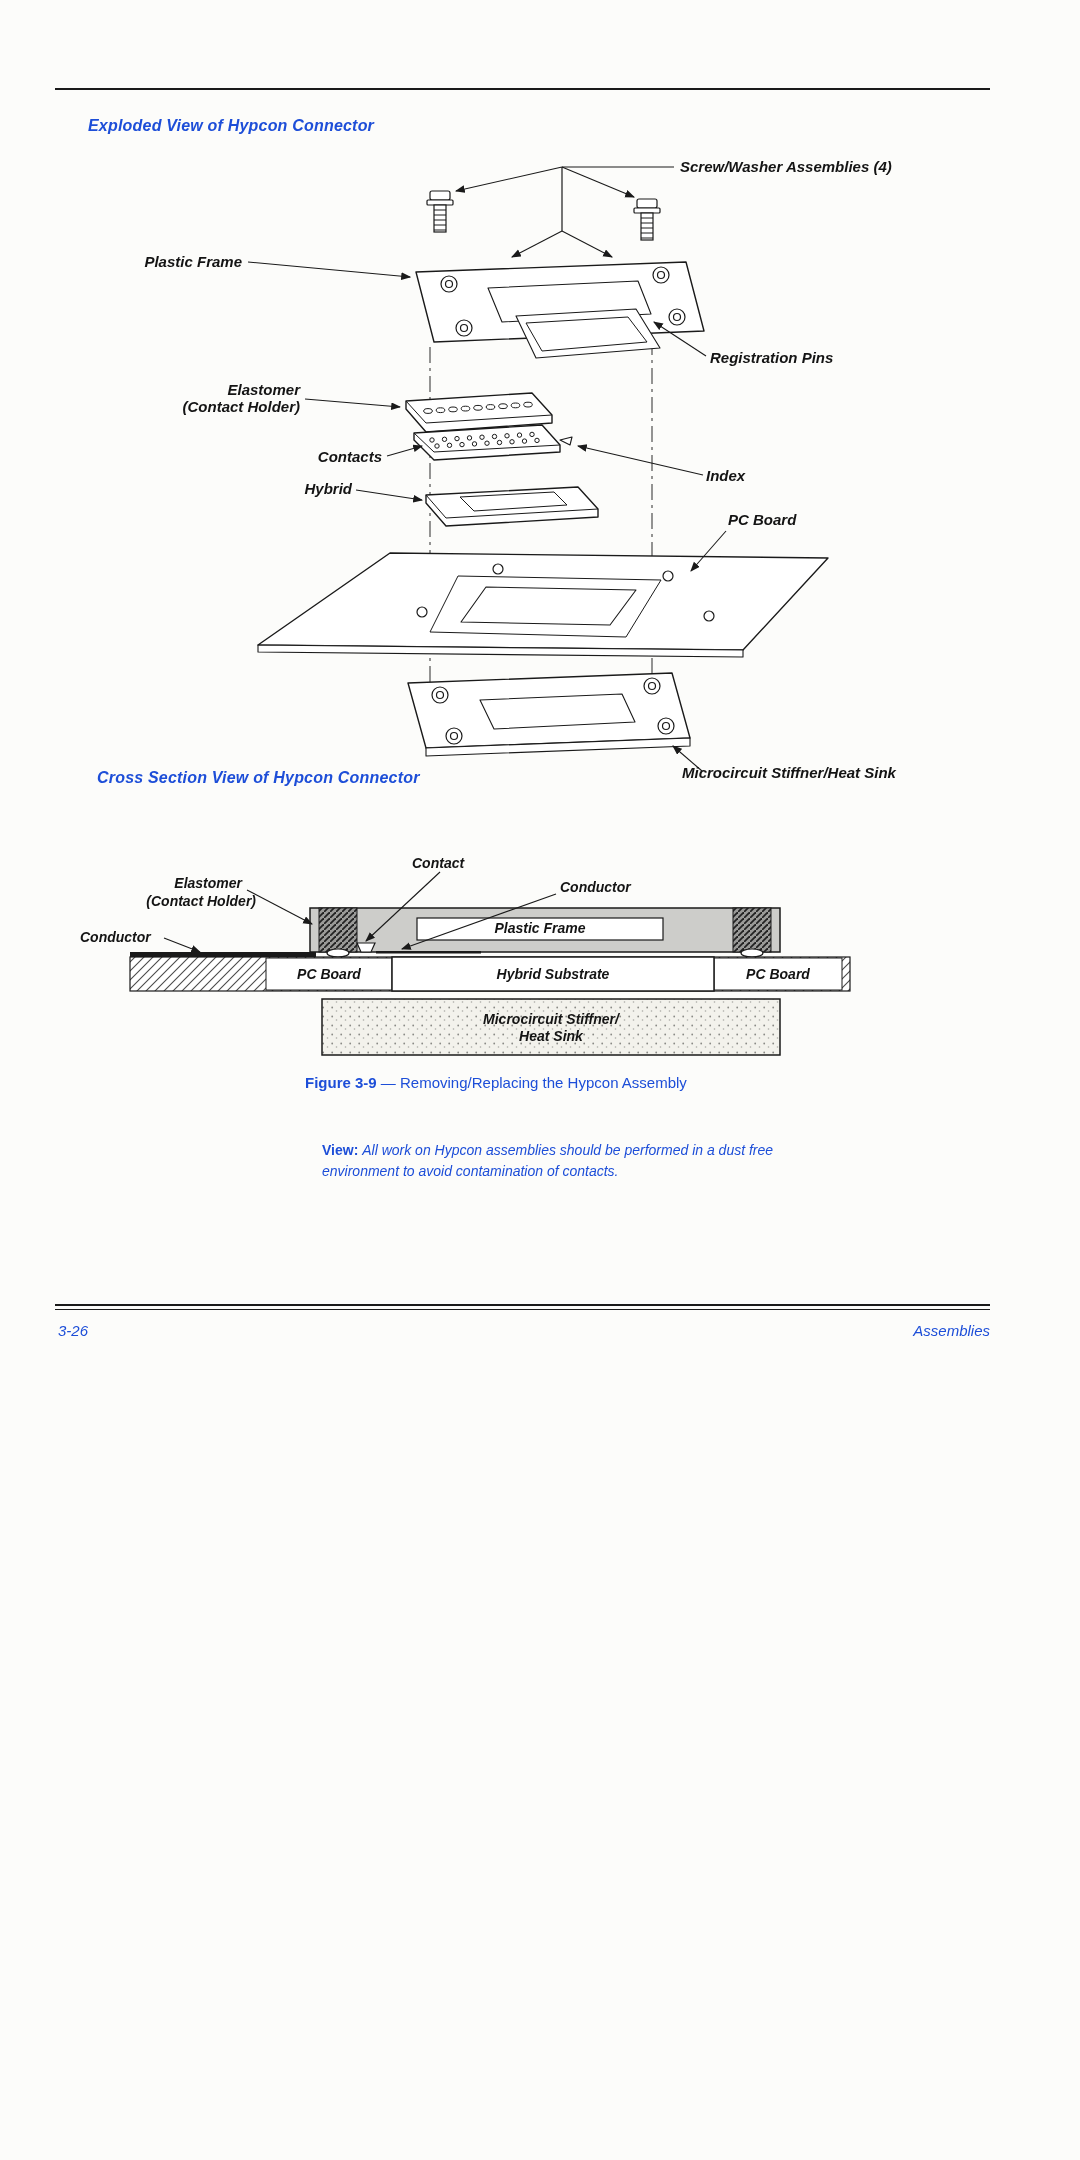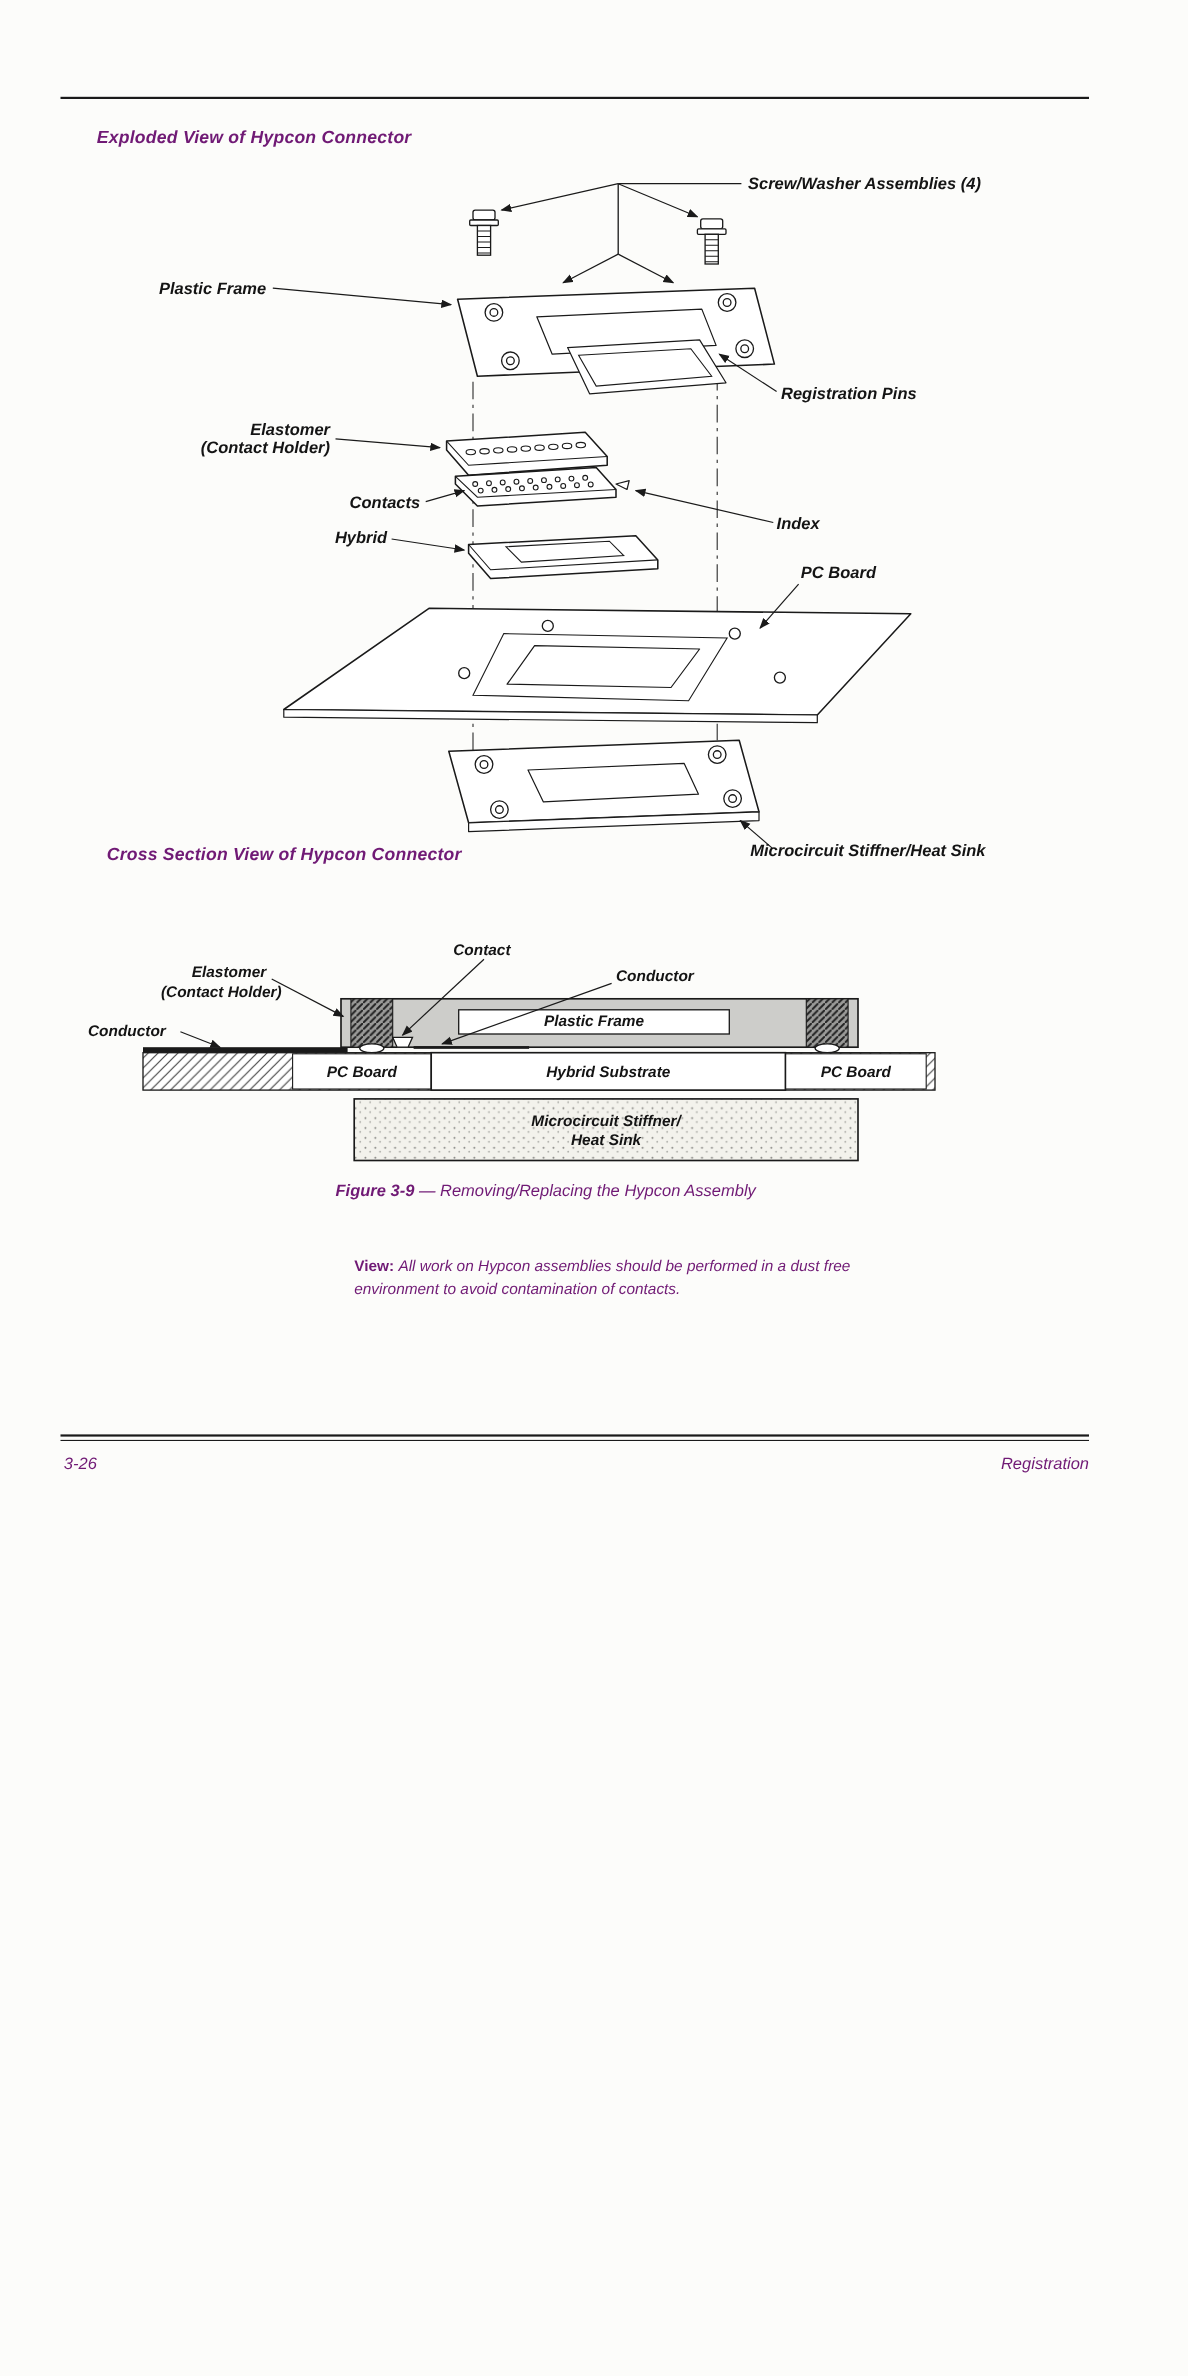--- a/index.html
+++ b/index.html
@@ -1,27 +1,27 @@
 <!DOCTYPE html>
 <html><head>
 <meta charset="utf-8">
 <style>
   * { margin:0; padding:0; box-sizing:border-box; }
   html,body { width:1080px; height:2160px; }
   body { background:#e9e9e6; }
   .page {
     position:relative; width:1080px; height:2160px;
-    background:#fcfcfa; color:#701a75;
+    background:#fcfcfa; color:#1d4ed8;
     font-family:"Liberation Sans", sans-serif;
     overflow:hidden;
   }
   .abs { position:absolute; }
   .rule { position:absolute; background:#1a1a1a; }
   .sect-title { font-style:italic; font-weight:bold; font-size:16px; letter-spacing:.2px; }
-  .figcap { font-size:15px; font-style:italic; }
+  .figcap { font-size:15px; }
   .figcap .fb { font-weight:bold; }
   .note { font-size:14px; line-height:1.5; width:452px; }
   .note .nb { font-weight:bold; font-style:normal; }
   .note .nt { font-style:italic;text-align:right; }
   .footer-text { font-style:italic; font-size:15px;text-align:center; }
   svg text { font-family:"Liberation Sans", sans-serif; font-style:italic; font-weight:bold; fill:#141414; }
   #exploded text { font-size:15px; }
   #cross text { font-size:14px; }
   .ln  { stroke:#1a1a1a; stroke-width:1.2; fill:none; }
   .ldA { stroke:#1a1a1a; stroke-width:1.1; fill:none; marker-end:url(#arrA); }
@@ -253,15 +253,15 @@
 
   <div class="abs note" style="left:322px; top:1140px;">
     <span class="nb">View:</span>
     <span class="nt">All work on Hypcon assemblies should be performed in a dust free environment to avoid contamination of contacts.</span>
   </div>
 
   <div class="rule" style="left:55px; top:1304px; width:935px; height:2px;"></div>
   <div class="rule" style="left:55px; top:1309px; width:935px; height:1px;"></div>
 
   <div class="abs footer-text" style="left:58px; top:1322px;">3-26</div>
-  <div class="abs footer-text" style="left:760px; top:1322px; width:230px; text-align:right;">Registration</div>
+  <div class="abs footer-text" style="left:760px; top:1322px; width:230px; text-align:right;">Assemblies</div>
 
 </div>
 
 </body></html>

